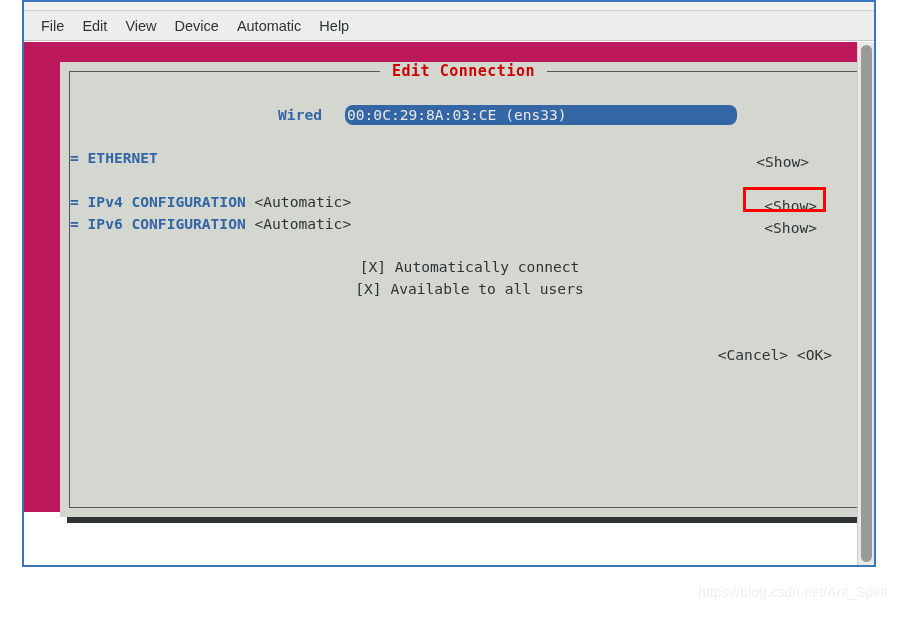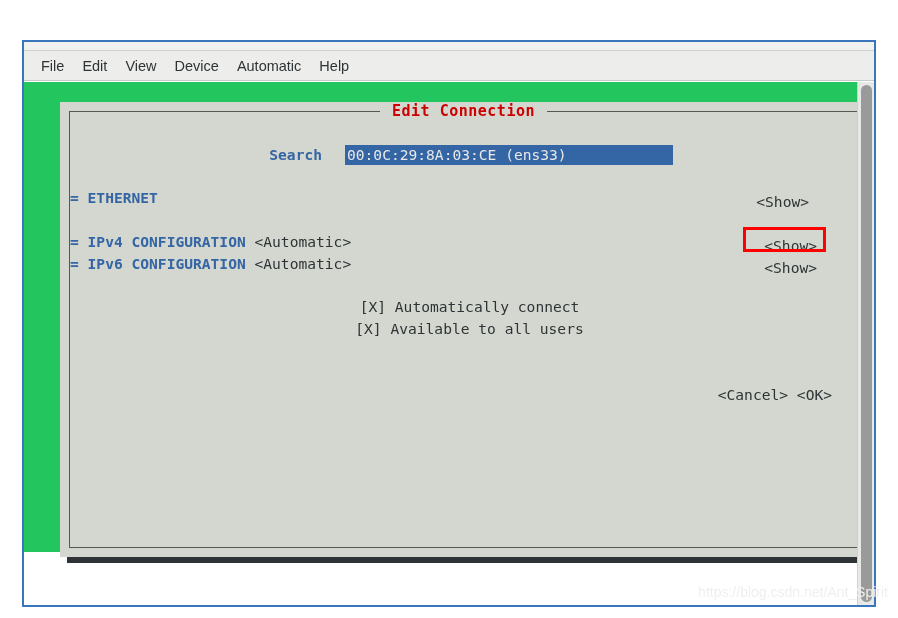--- a/index.html
+++ b/index.html
@@ -18,21 +18,20 @@
   
   #terminal-window {
     position: absolute;
     left: 22px;
     top: 0px;
     width: 854px;
     height: 567px;
     background: #ffffff;
     border: 2px solid #3a76bd;
     box-sizing: border-box;
-    margin-top: 40px;
   }
 
   #window-topstrip {
     position: absolute;
     left: 0; top: 0;
     width: 100%;
     height: 9px;
     background: #f1f1f0;
     border-bottom: 1px solid #cfcfcb;
     box-sizing: border-box;
@@ -60,21 +59,21 @@
     cursor: default;
   }
 
   
   #terminal-screen {
     position: absolute;
     left: 0;
     top: 40px;
     right: 17px;
     bottom: 0;
-    background: #22c55e;
+    background: #be185d;
     overflow: hidden;
     font-family: "DejaVu Sans Mono", "Liberation Mono", monospace;
   }
 
   
   #terminal-white-band {
     position: absolute;
     left: 0;
     right: 0;
     top: 470px;
@@ -194,21 +193,21 @@
     top: 1px;
     height: 20px;
     background: #3465a4;
     color: #e8e8e6;
     line-height: 20px;
     padding-left: 2px;
     box-sizing: border-box;
     overflow: hidden;
   }
   #profile-name-input { width: 425px; }
-  #device-input { width: 328px; }
+  #device-input { width: 392px; border-radius: 8px; }
   .text-cursor {
     display: inline-block;
     width: 9px;
     height: 17px;
     background: #d3d7cf;
     vertical-align: -3px;
   }
 
   .spacer-row { height: 21.8px; }
 
@@ -307,21 +306,21 @@
       <div id="dialog-title-wrap">
         <span id="dialog-title">Edit Connection</span>
       </div>
 
       <div id="dialog-body">
 
         <div class="spacer-row"></div>
 
 
         <div class="field-row">
-          <span class="field-label">Search</span>
+          <span class="field-label">Wired</span>
           <span class="field-input" id="device-input"><span>00:0C:29:8A:03:CE (ens33)</span></span>
         </div>
 
         <div class="spacer-row"></div>
 
         <div class="section-row">
           <span class="section-marker">= </span>
           <span class="section-label">ETHERNET </span>
           <span class="show-button" id="ethernet-show">&lt;Show&gt;</span>
         </div>

